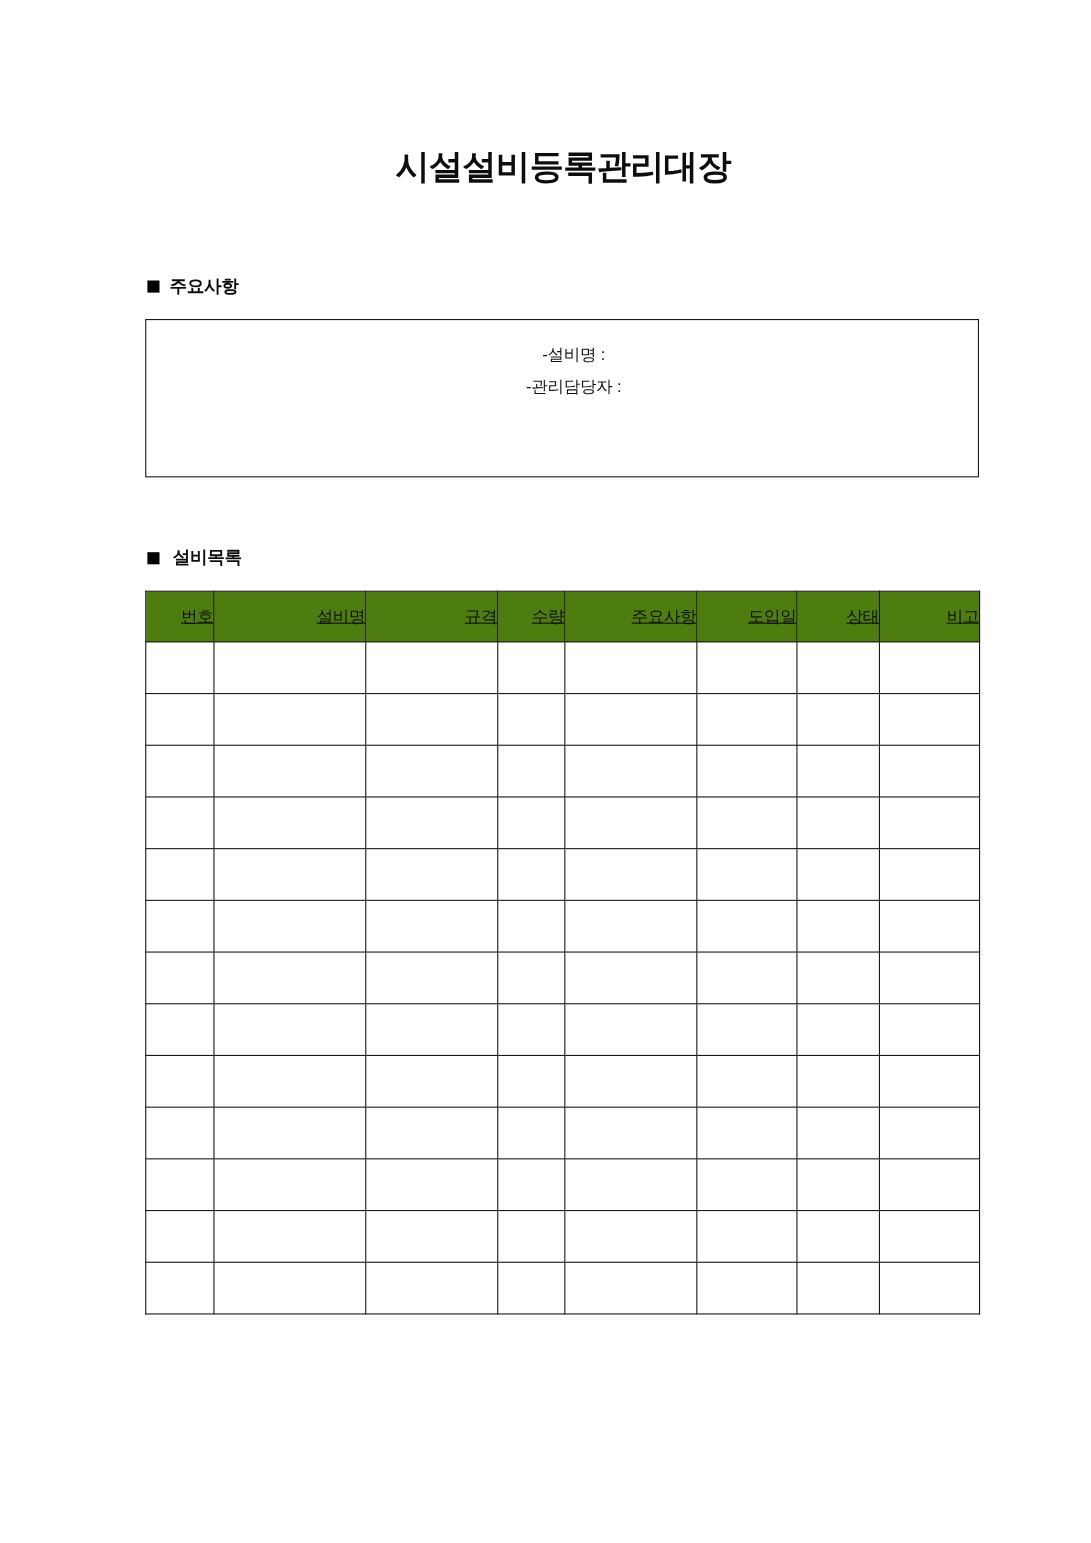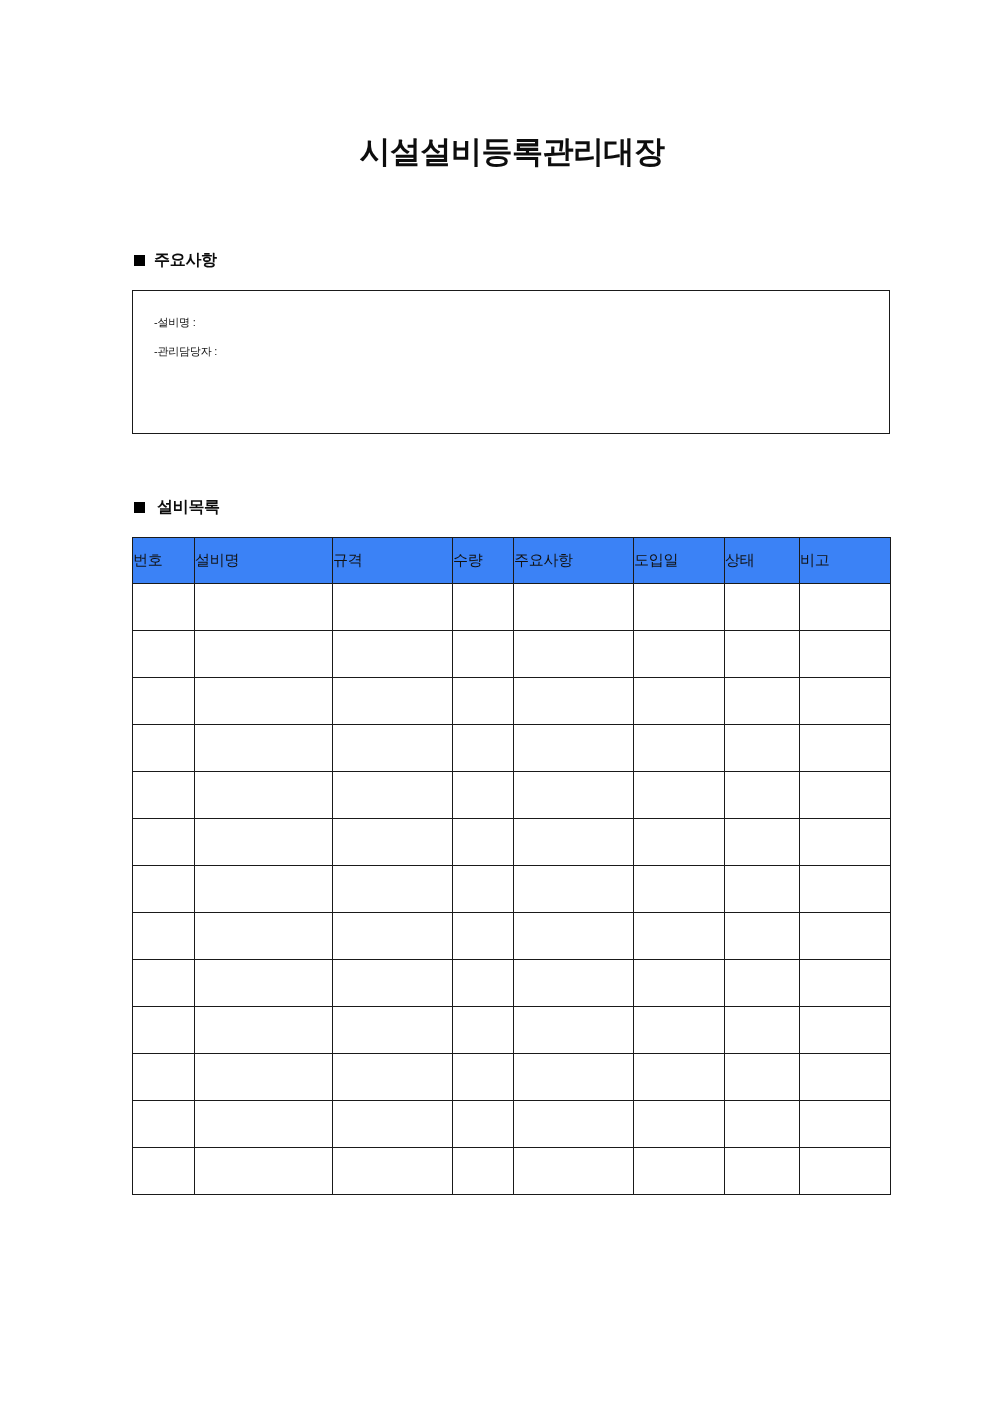--- a/index.html
+++ b/index.html
@@ -72,25 +72,26 @@
     width: 758px;
     height: 144px;
     border: 1.4px solid #1a1a1a;
     box-sizing: border-box;
     background: #ffffff;
   }
   .keybox-inner {
     padding: 17px 0 0 21px;
   }
   .key-line {
-    font-size: 11px;
+    font-size: 15px;
     line-height: 29px;
     color: #111111;
     letter-spacing: -0.2px;
     white-space: pre;
+    text-align: center;
   }
 
   
   .eq-table {
     position: absolute;
     left: 116px;
     top: 537px;
     width: 758px;
     border-collapse: collapse;
     table-layout: fixed;
@@ -98,27 +99,28 @@
   }
   .eq-table th,
   .eq-table td {
     border: 1.4px solid #1a1a1a;
     box-sizing: border-box;
     padding: 0;
     margin: 0;
   }
   .eq-table thead th {
     height: 46px;
-    background: #3b82f6;
+    background: #4d7c0f;
     font-size: 15px;
     font-weight: normal;
     color: #111111;
-    text-align: left;
+    text-align: right;
     vertical-align: middle;
     letter-spacing: -0.3px;
+    text-decoration: underline;
   }
   .eq-table tbody td {
     height: 47px;
     background: #ffffff;
     font-size: 14px;
     color: #111111;
     text-align: center;
     vertical-align: middle;
   }
 

